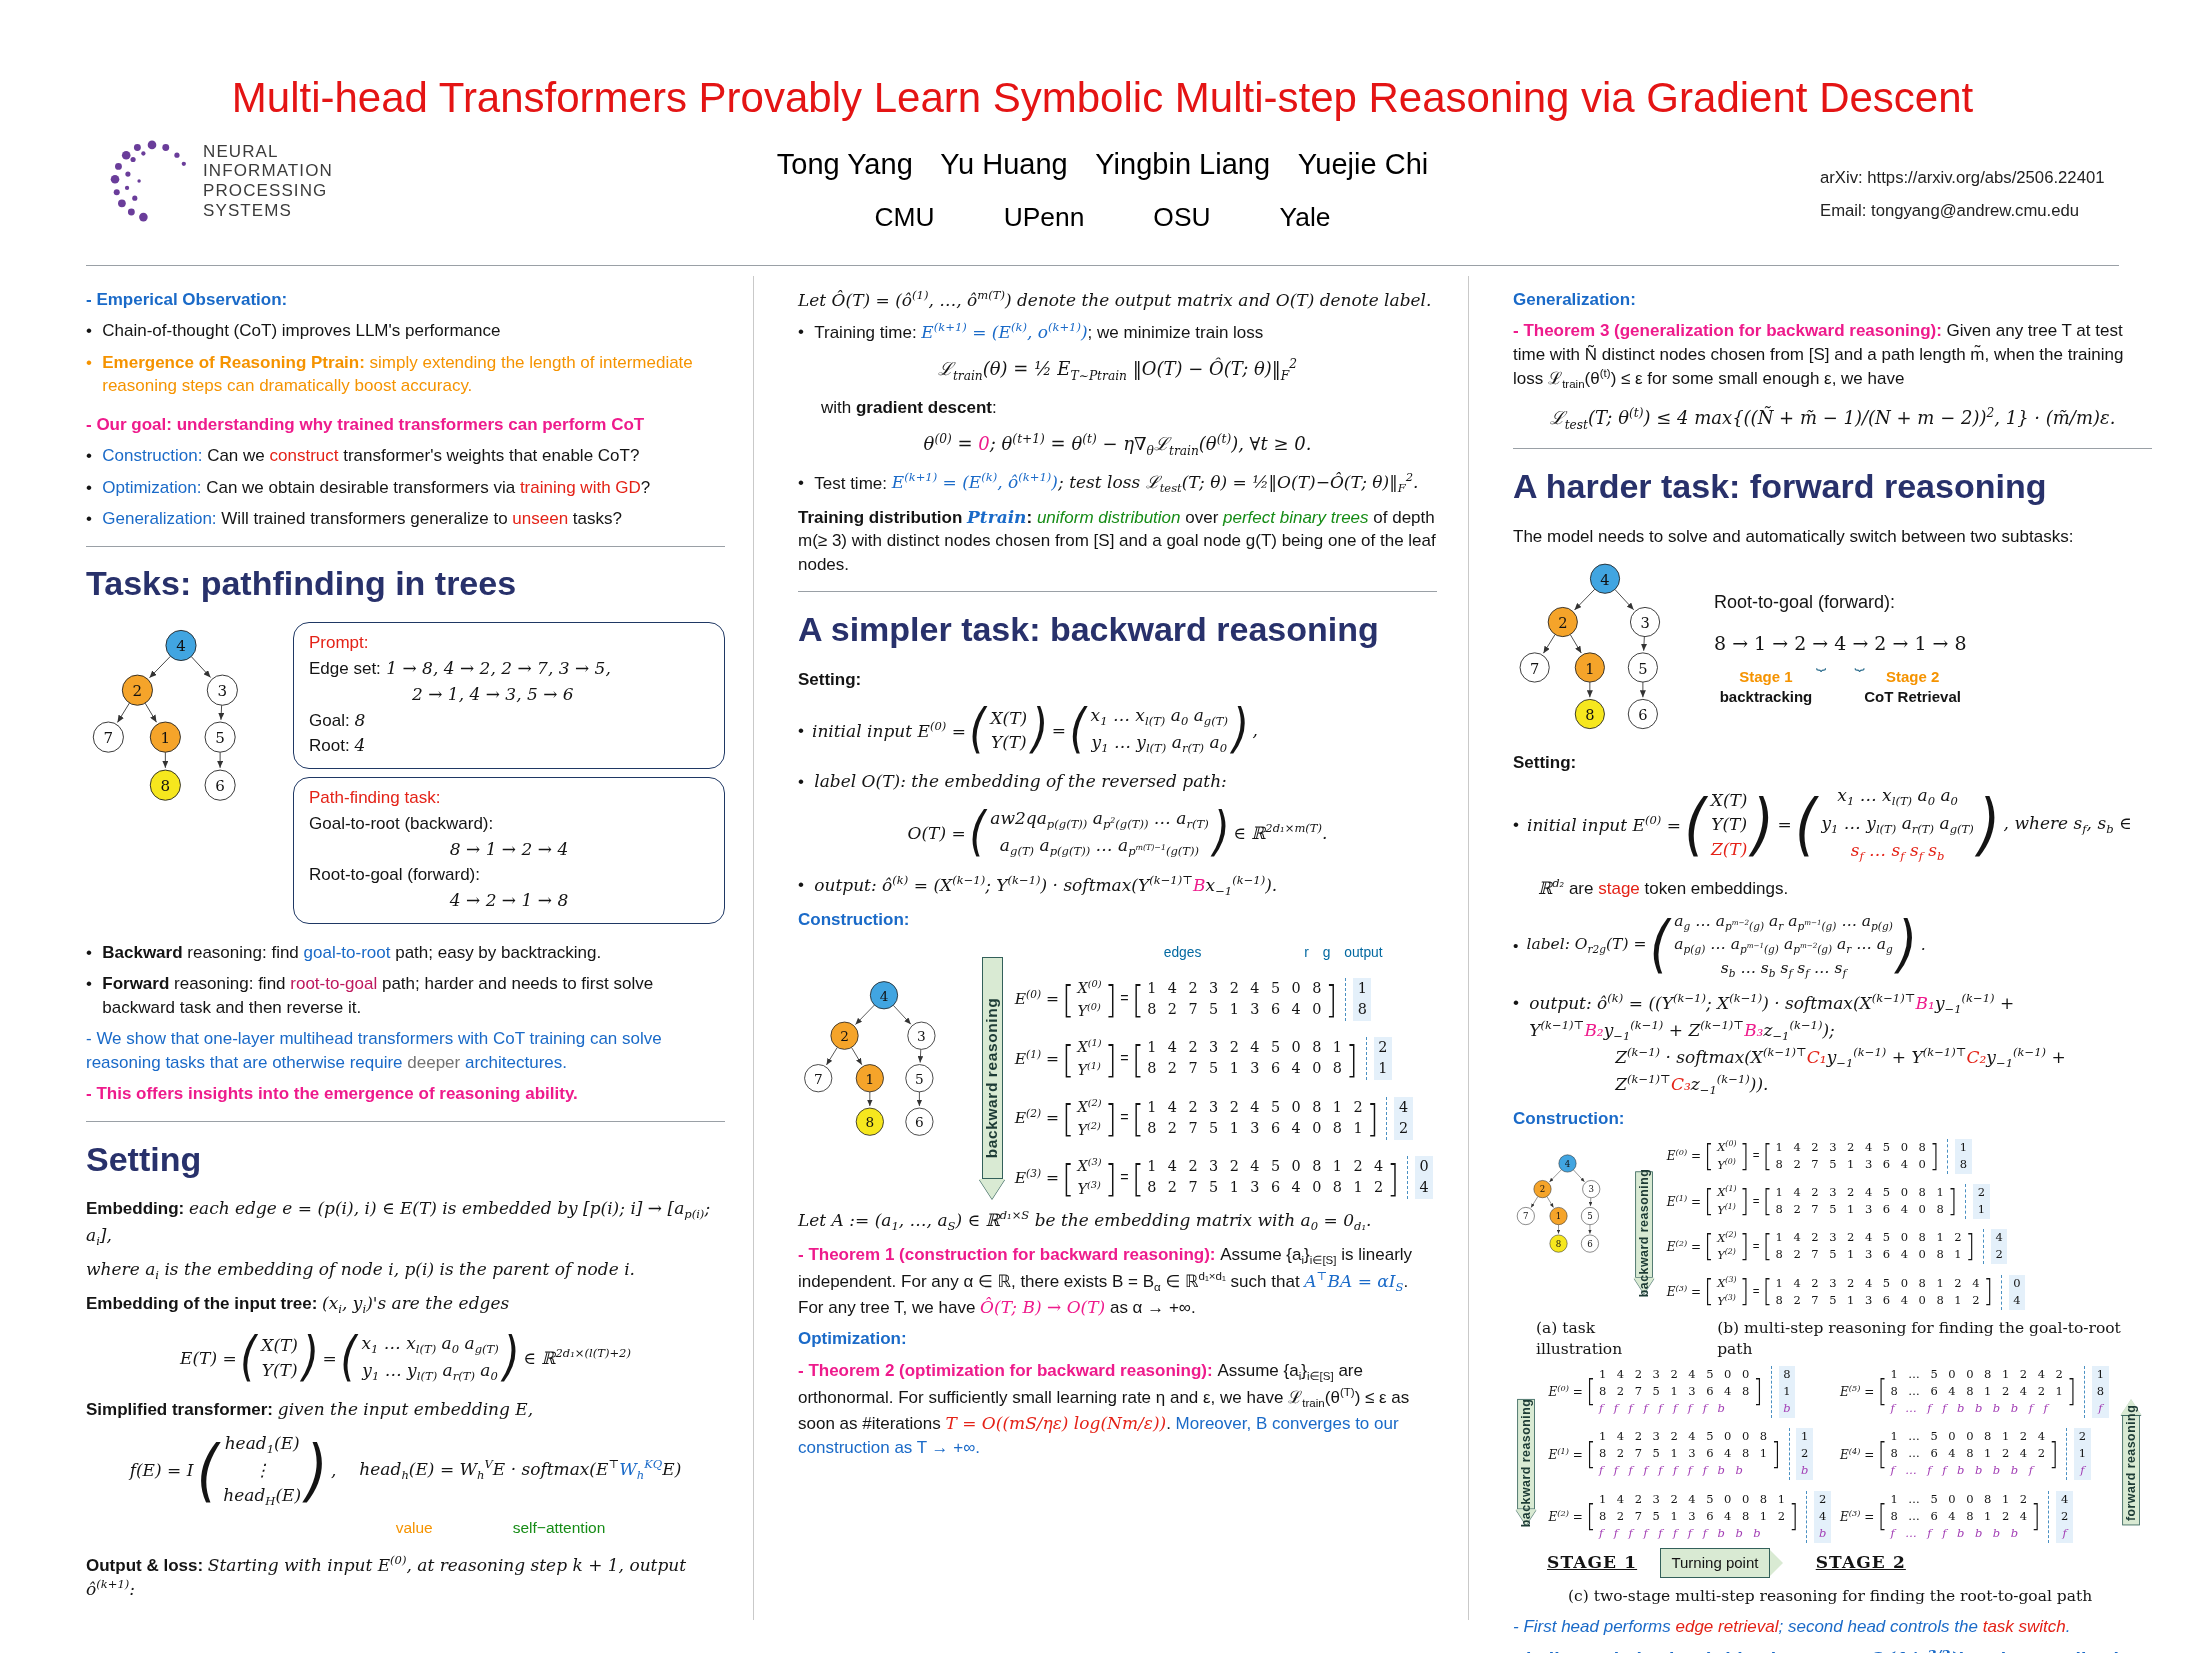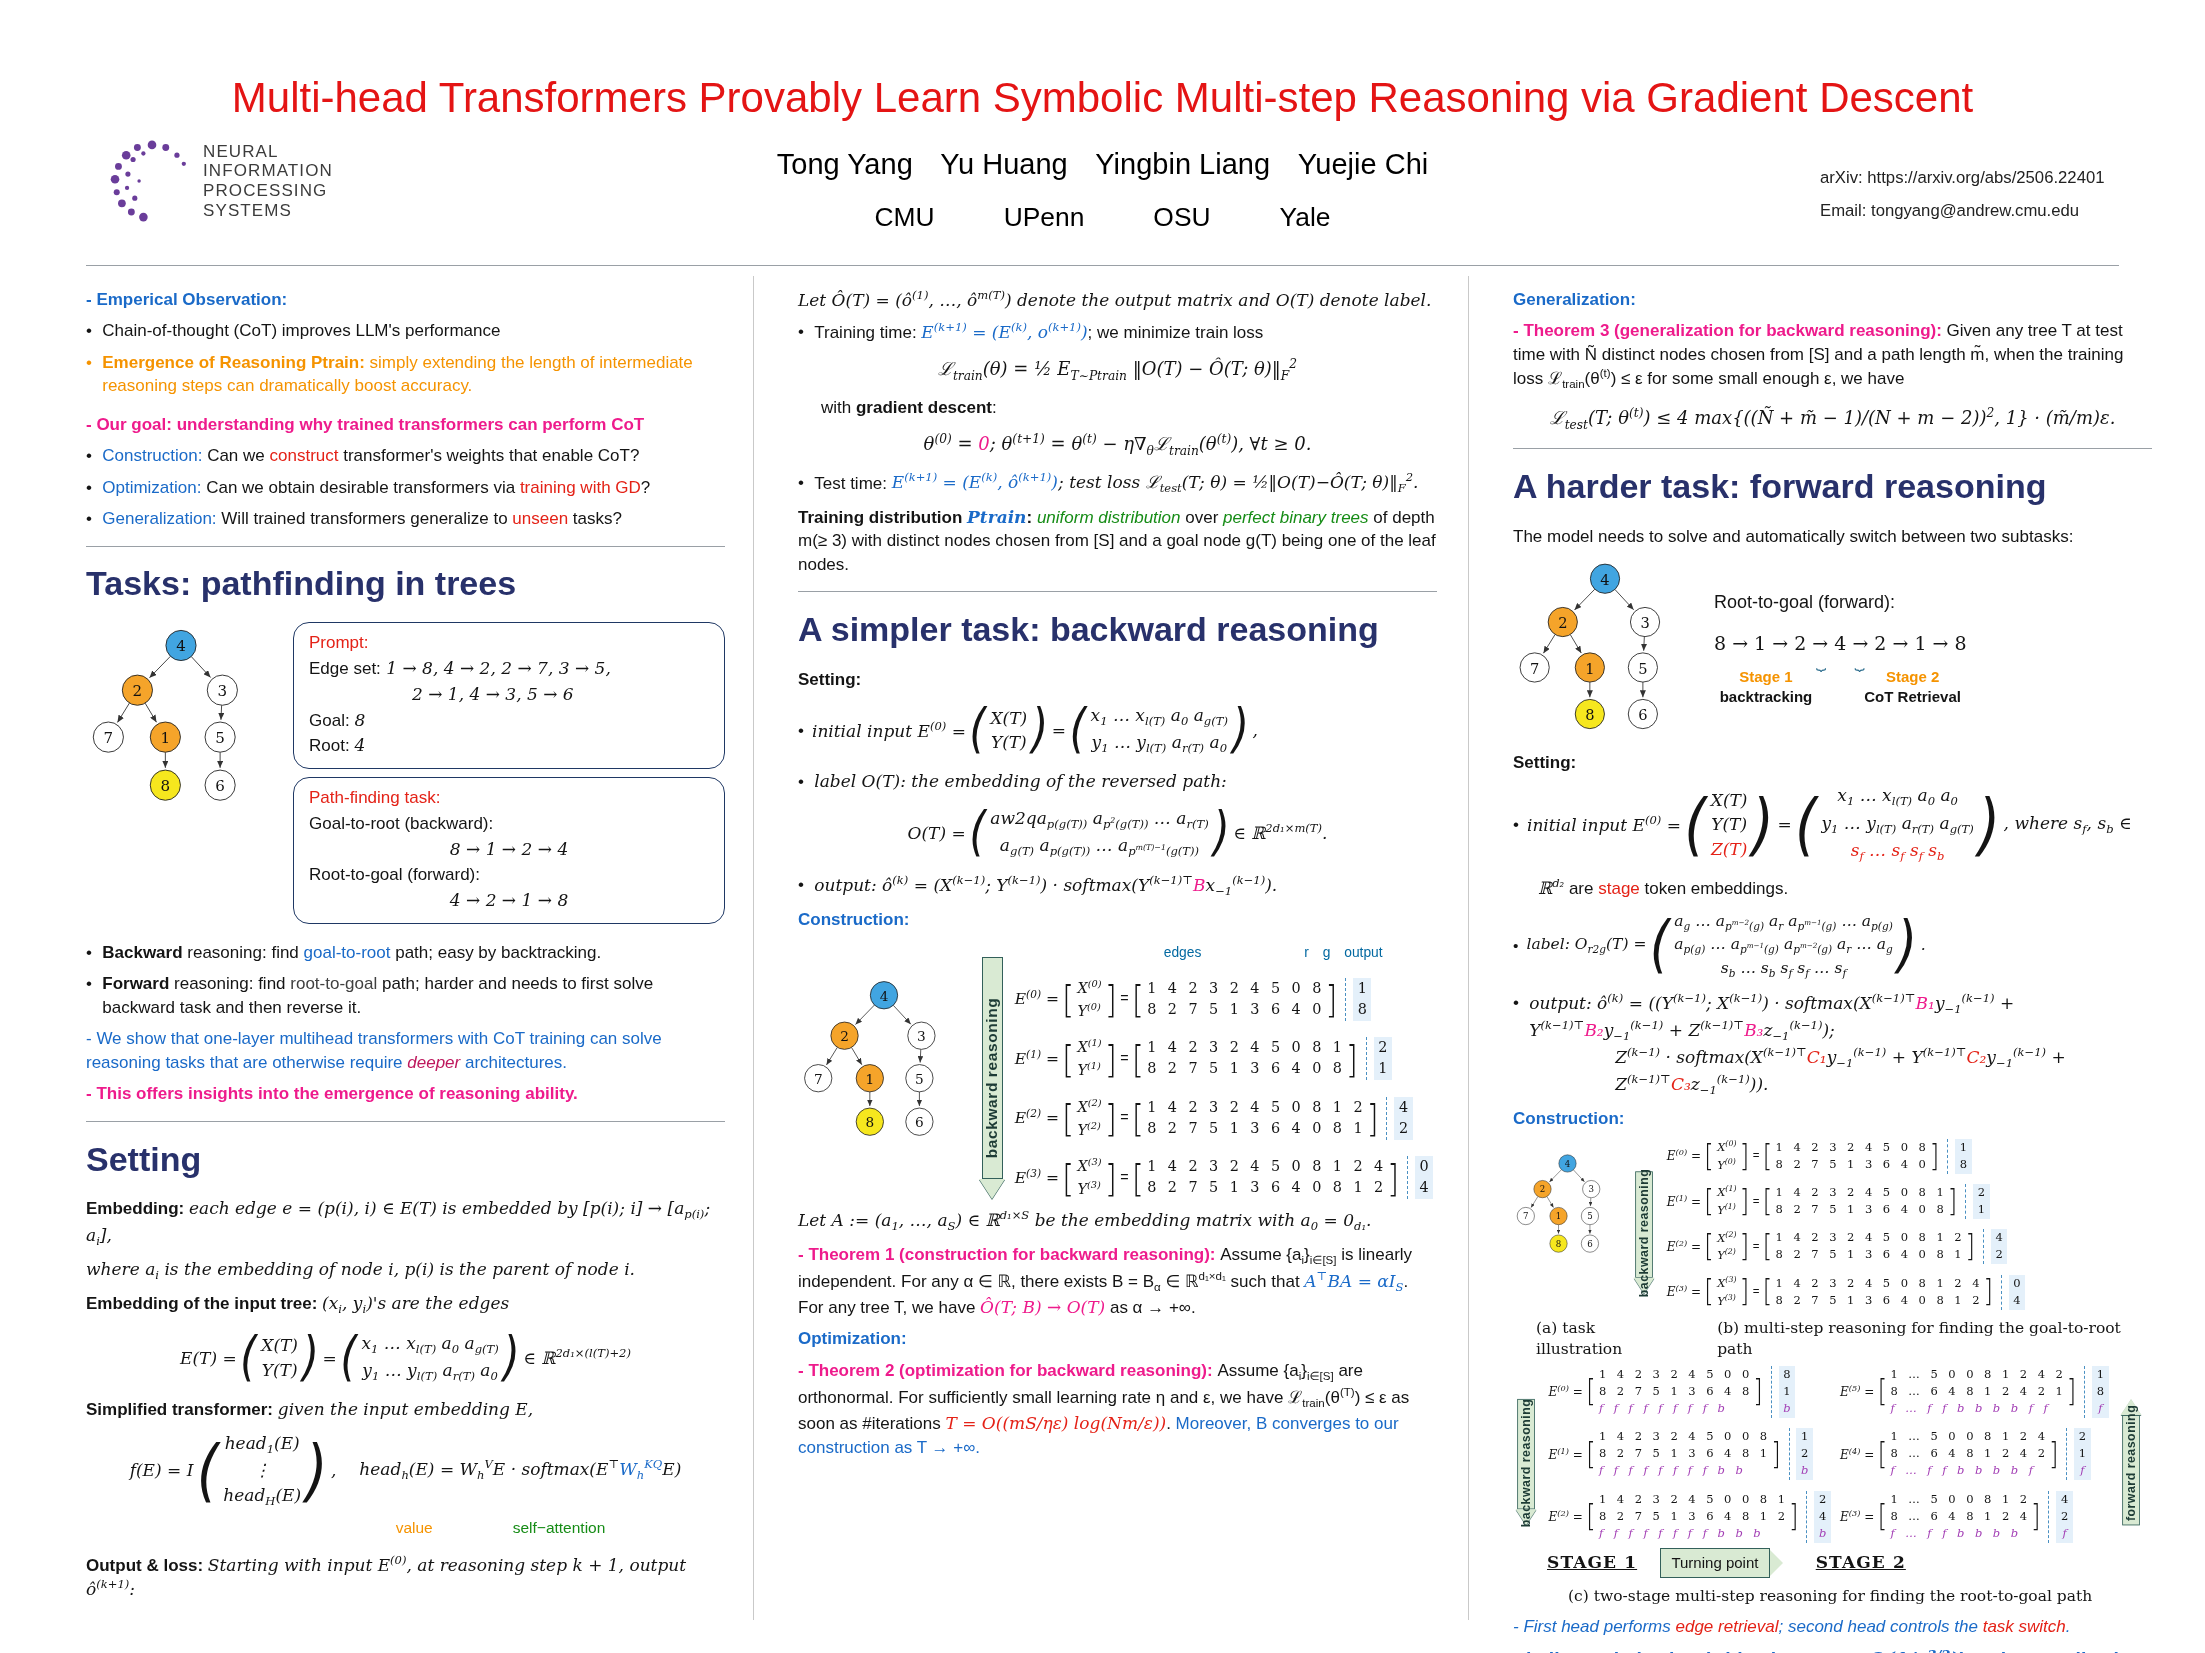--- a/index.html
+++ b/index.html
@@ -223,23 +223,23 @@
         <div class="line fm" style="text-align:center;">4 → 2 → 1 → 8</div>
       </div>
     </div>
   </div>
   <div class="bullet">
     <span class="dot">•</span>
     <div><span style="font-weight: bold;">Backward</span><span> reasoning: find </span><span style="color: rgb(26, 106, 200);">goal-to-root</span><span> path; easy by backtracking.</span></div>
     </div>
   <div class="bullet">
     <span class="dot">•</span>
-    <div><span style="font-weight: bold;">Forward</span><span> reasoning: find </span><span style="color: #404040;">root-to-goal</span><span> path; harder and needs to first solve backward task and then reverse it.</span></div>
-    </div>
-  <div class="para"><span style="color: rgb(26, 106, 200);">- We show that one-layer multihead transformers with CoT training can solve reasoning tasks that are otherwise require </span><span style="color: #be185d; font-style: italic;">deeper</span><span style="color: rgb(26, 106, 200);"> architectures.</span></div>
+    <div><span style="font-weight: bold;">Forward</span><span> reasoning: find </span><span style="color: #be185d;">root-to-goal</span><span> path; harder and needs to first solve backward task and then reverse it.</span></div>
+    </div>
+  <div class="para"><span style="color: rgb(26, 106, 200);">- We show that one-layer multihead transformers with CoT training can solve reasoning tasks that are otherwise require </span><span style="color: #737373; ">deeper</span><span style="color: rgb(26, 106, 200);"> architectures.</span></div>
   <div class="para"><span style="color: rgb(238, 27, 140); font-weight: bold;">- This offers insights into the emergence of reasoning ability.</span></div>
 
   <hr class="rule">
 
   <h1 class="sec">Setting</h1>
   <div class="para"><span style="font-weight: bold;">Embedding: </span><span style="font-family: &quot;DejaVu Serif&quot;, serif; font-style: italic;">each edge e = (p(i), i) ∈ E(T) is embedded by </span><span style="font-family: &quot;DejaVu Serif&quot;, serif; font-style: italic;">[p(i); i] → [a<sub>p(i)</sub>; a<sub>i</sub>],</span></div>
   <div class="para" data-math="">where a<sub>i</sub> is the embedding of node i, p(i) is the parent of node i.</div>
   <div class="para"><span style="font-weight: bold;">Embedding of the input tree: </span><span style="font-family: &quot;DejaVu Serif&quot;, serif; font-style: italic;">(x<sub>i</sub>, y<sub>i</sub>)'s are the edges</span></div>
   <div class="matline">
     <span data-math="">E(T) =</span>

